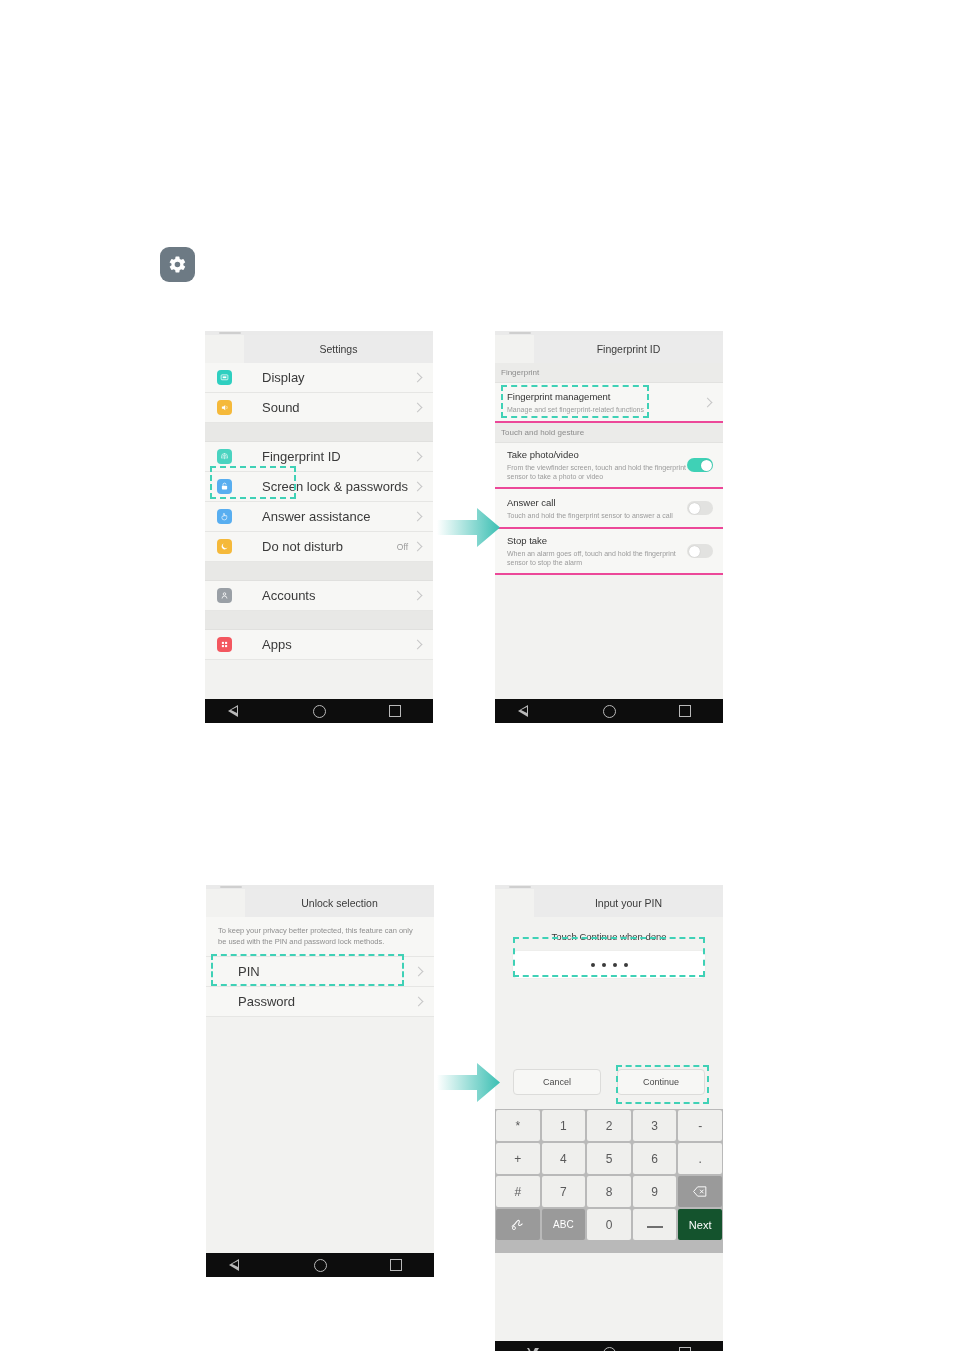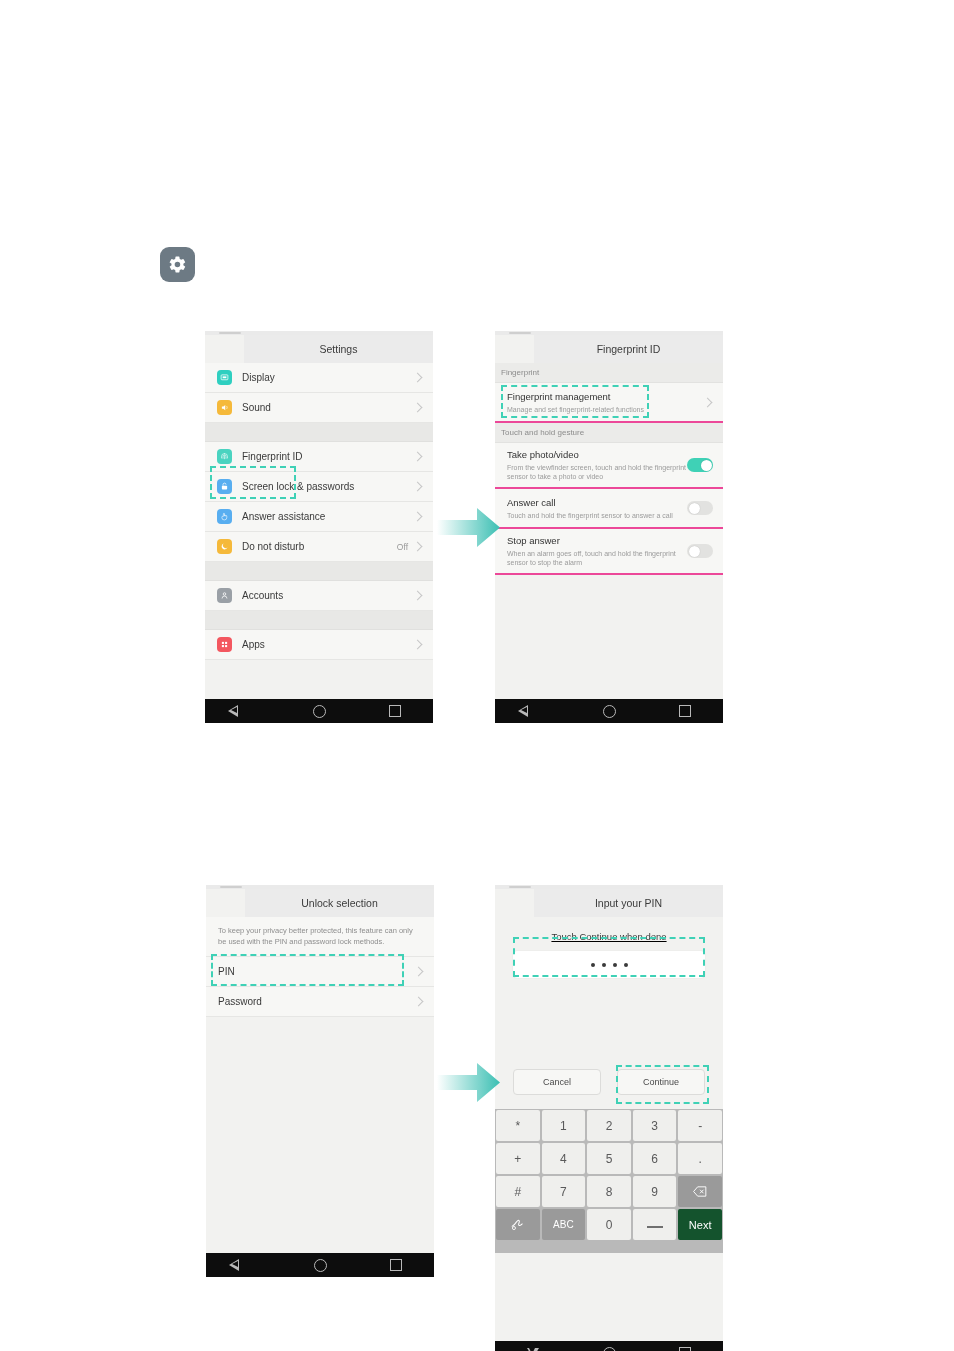--- a/index.html
+++ b/index.html
@@ -71,21 +71,21 @@
   .nav-recent{width:10px;height:10px;border:1.4px solid #b9b9b9;}
 
   
   .row{
     position:relative;background:#f7f7f5;height:30px;
     display:flex;align-items:center;padding:0 10px 0 12px;
     border-bottom:1px solid #e6e6e4;box-sizing:border-box;
   }
   .row .ico{width:15px;height:15px;border-radius:4px;margin-right:10px;flex:0 0 auto;
     display:flex;align-items:center;justify-content:center;}
-  .row .lbl{font-size:10px;color:#3a3a3a;flex:1 1 auto;}
+  .row .lbl{font-size:13px;color:#3a3a3a;flex:1 1 auto;margin-left:20px;}
   .row .val{font-size:8.5px;color:#9a9a9a;margin-right:6px;}
   .chev{
     width:6px;height:6px;border-right:1.3px solid #c6c6c6;border-top:1.3px solid #c6c6c6;
     transform:rotate(45deg);flex:0 0 auto;margin-right:2px;
   }
   .gap{height:18px;background:#e8e8e6;border-bottom:1px solid #e0e0de;}
   .sechdr{
     height:19px;background:#ebebe9;display:flex;align-items:center;
     padding-left:6px;font-size:8px;color:#8c8c8c;border-bottom:1px solid #e2e2e0;
   }
@@ -118,21 +118,21 @@
   
   .arrowwrap{position:absolute;}
 
   
   .note{
     background:#f7f7f5;padding:8px 12px 9px 12px;border-bottom:1px solid #e6e6e4;
     font-size:7.5px;color:#8e8e8e;line-height:11px;
   }
 
   
-  .pin-area{background:#f2f2f0;padding-top:14px;text-decoration:underline;}
+  .pin-area{background:#f2f2f0;padding-top:14px;}
   .pin-hint{text-align:center;font-size:9.5px;color:#3a3a3a;margin-bottom:9px;}
   .pin-box{
     margin:0 18px;height:27px;background:#fff;border-radius:4px;
     display:flex;align-items:center;justify-content:center;gap:7px;
     box-shadow:0 0 1px rgba(0,0,0,.18);
   }
   .pin-dot{width:4px;height:4px;border-radius:50%;background:#3a3a3a;}
   .btnrow{position:absolute;left:0;width:100%;display:flex;justify-content:center;gap:16px;}
   .pbtn{
     width:88px;height:26px;background:#f7f7f5;border:1px solid #dcdcda;border-radius:4px;
@@ -301,21 +301,21 @@
         <span class="t1" style="display:block;">Answer call</span>
         <span class="t2" style="display:block;">Touch and hold the fingerprint sensor to answer a call</span>
       </span>
       <span class="tog off">
           <span class="knob"></span>
         </span>
     </div>
 
     <div class="row2">
       <span class="txt">
-        <span class="t1" style="display:block;">Stop answer</span>
+        <span class="t1" style="display:block;">Stop take</span>
         <span class="t2" style="display:block;">When an alarm goes off, touch and hold the fingerprint sensor to stop the alarm</span>
       </span>
       <span class="tog off">
           <span class="knob"></span>
         </span>
     </div>
 
     <div class="navbar">
       <span class="nb">
           <span class="nav-back"></span>

